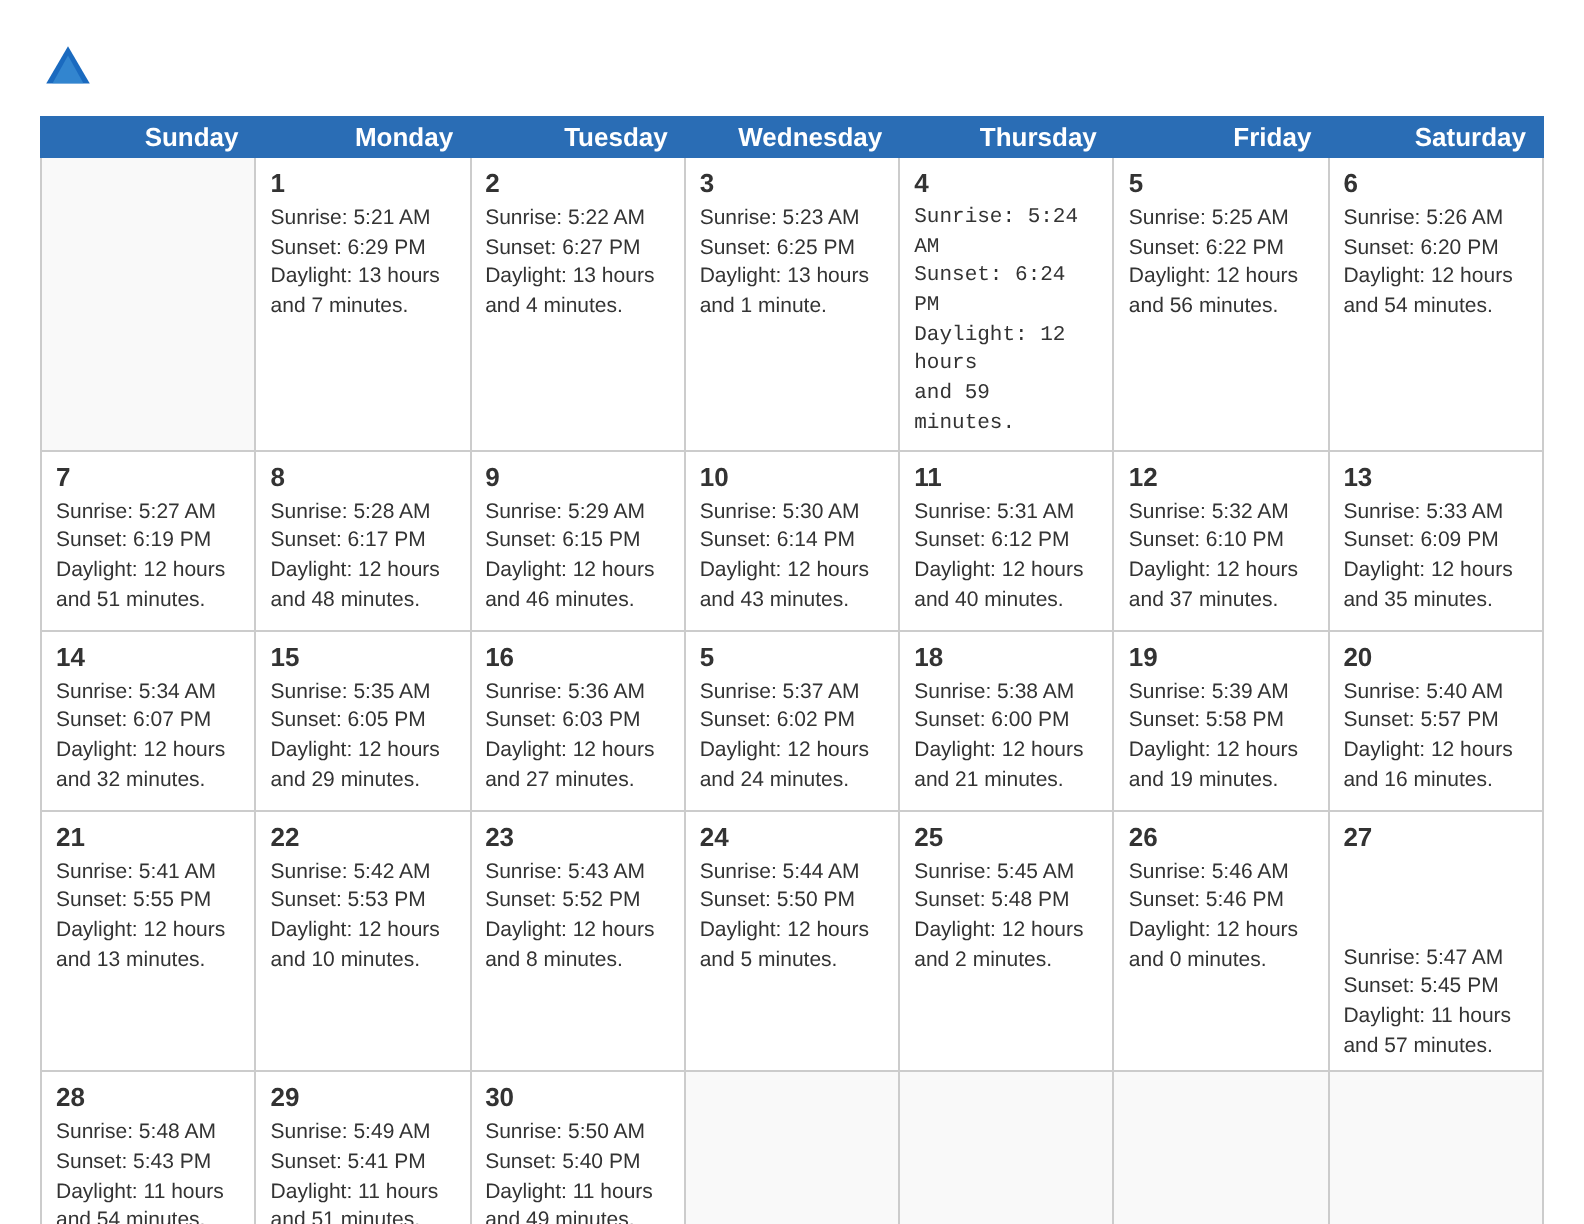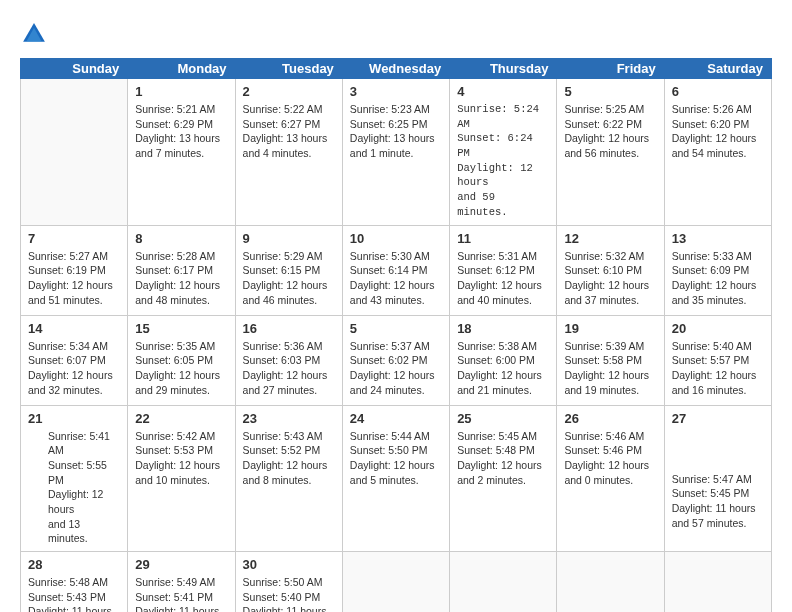--- a/index.html
+++ b/index.html
@@ -258,21 +258,21 @@
           <div class="day-num">20</div>
           <div class="cell-text" style="white-space: pre-line;">Sunrise: 5:40 AM
 Sunset: 5:57 PM
 Daylight: 12 hours
 and 16 minutes.</div>
         </td>
       </tr>
       <tr>
         <td>
           <div class="day-num">21</div>
-          <div class="cell-text" style="white-space: pre-line; margin-left: 20px;">Sunrise: 5:41 AM
+          <div class="cell-text" style="white-space: pre-line;">Sunrise: 5:41 AM
 Sunset: 5:55 PM
 Daylight: 12 hours
 and 13 minutes.</div>
         </td>
         <td>
           <div class="day-num">22</div>
           <div class="cell-text" style="white-space: pre-line;">Sunrise: 5:42 AM
 Sunset: 5:53 PM
 Daylight: 12 hours
 and 10 minutes.</div>

